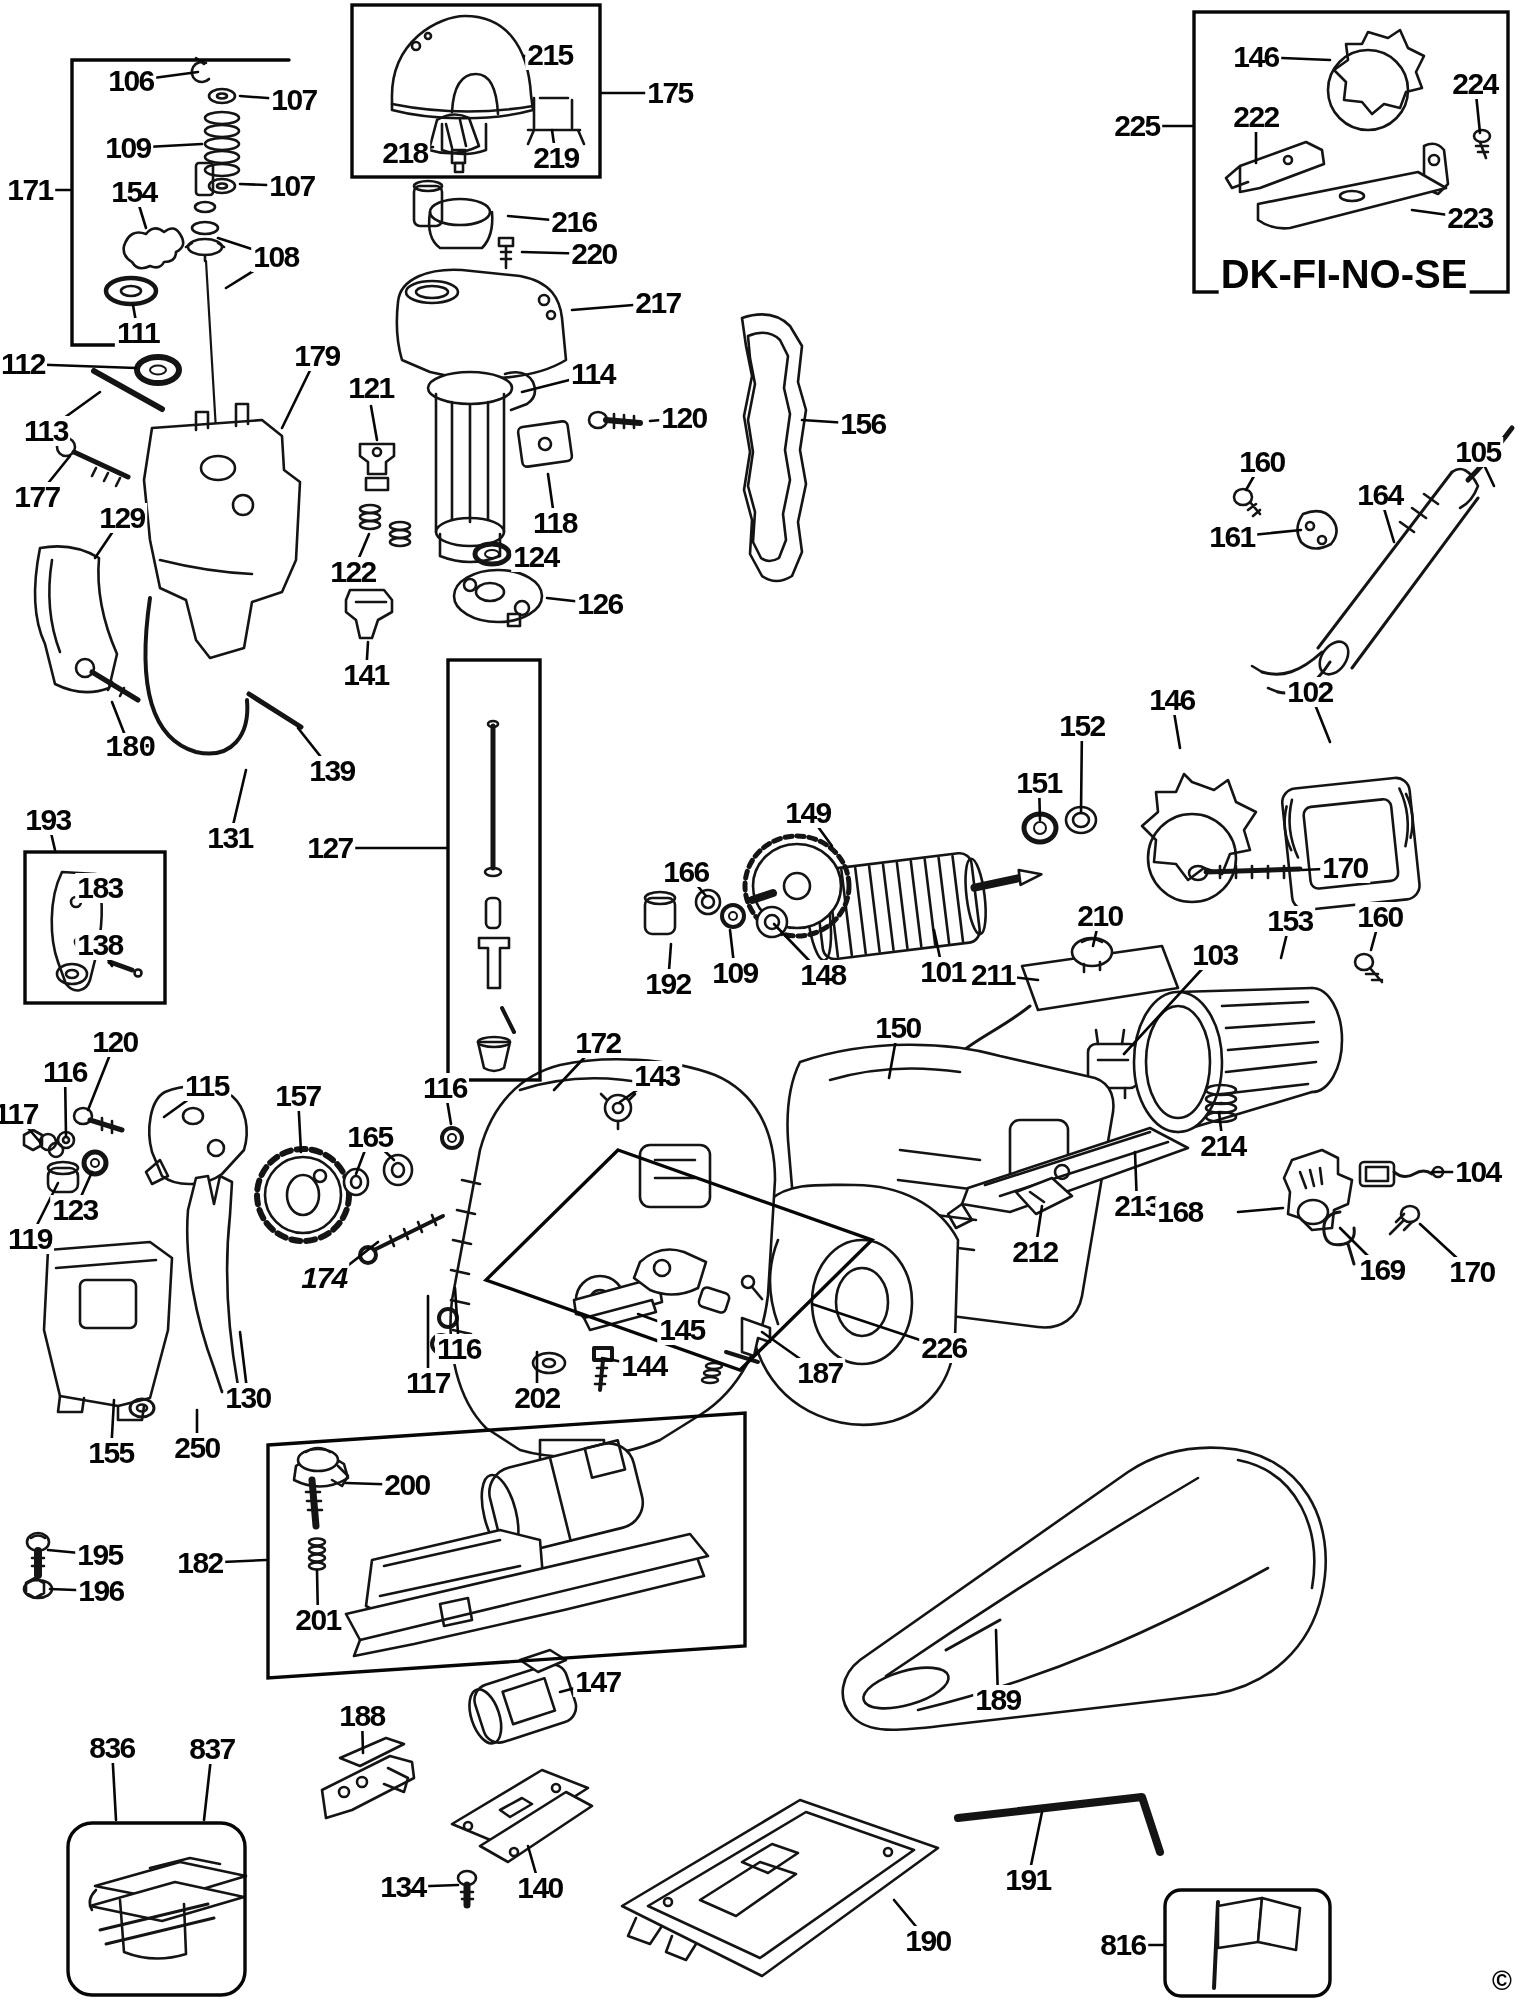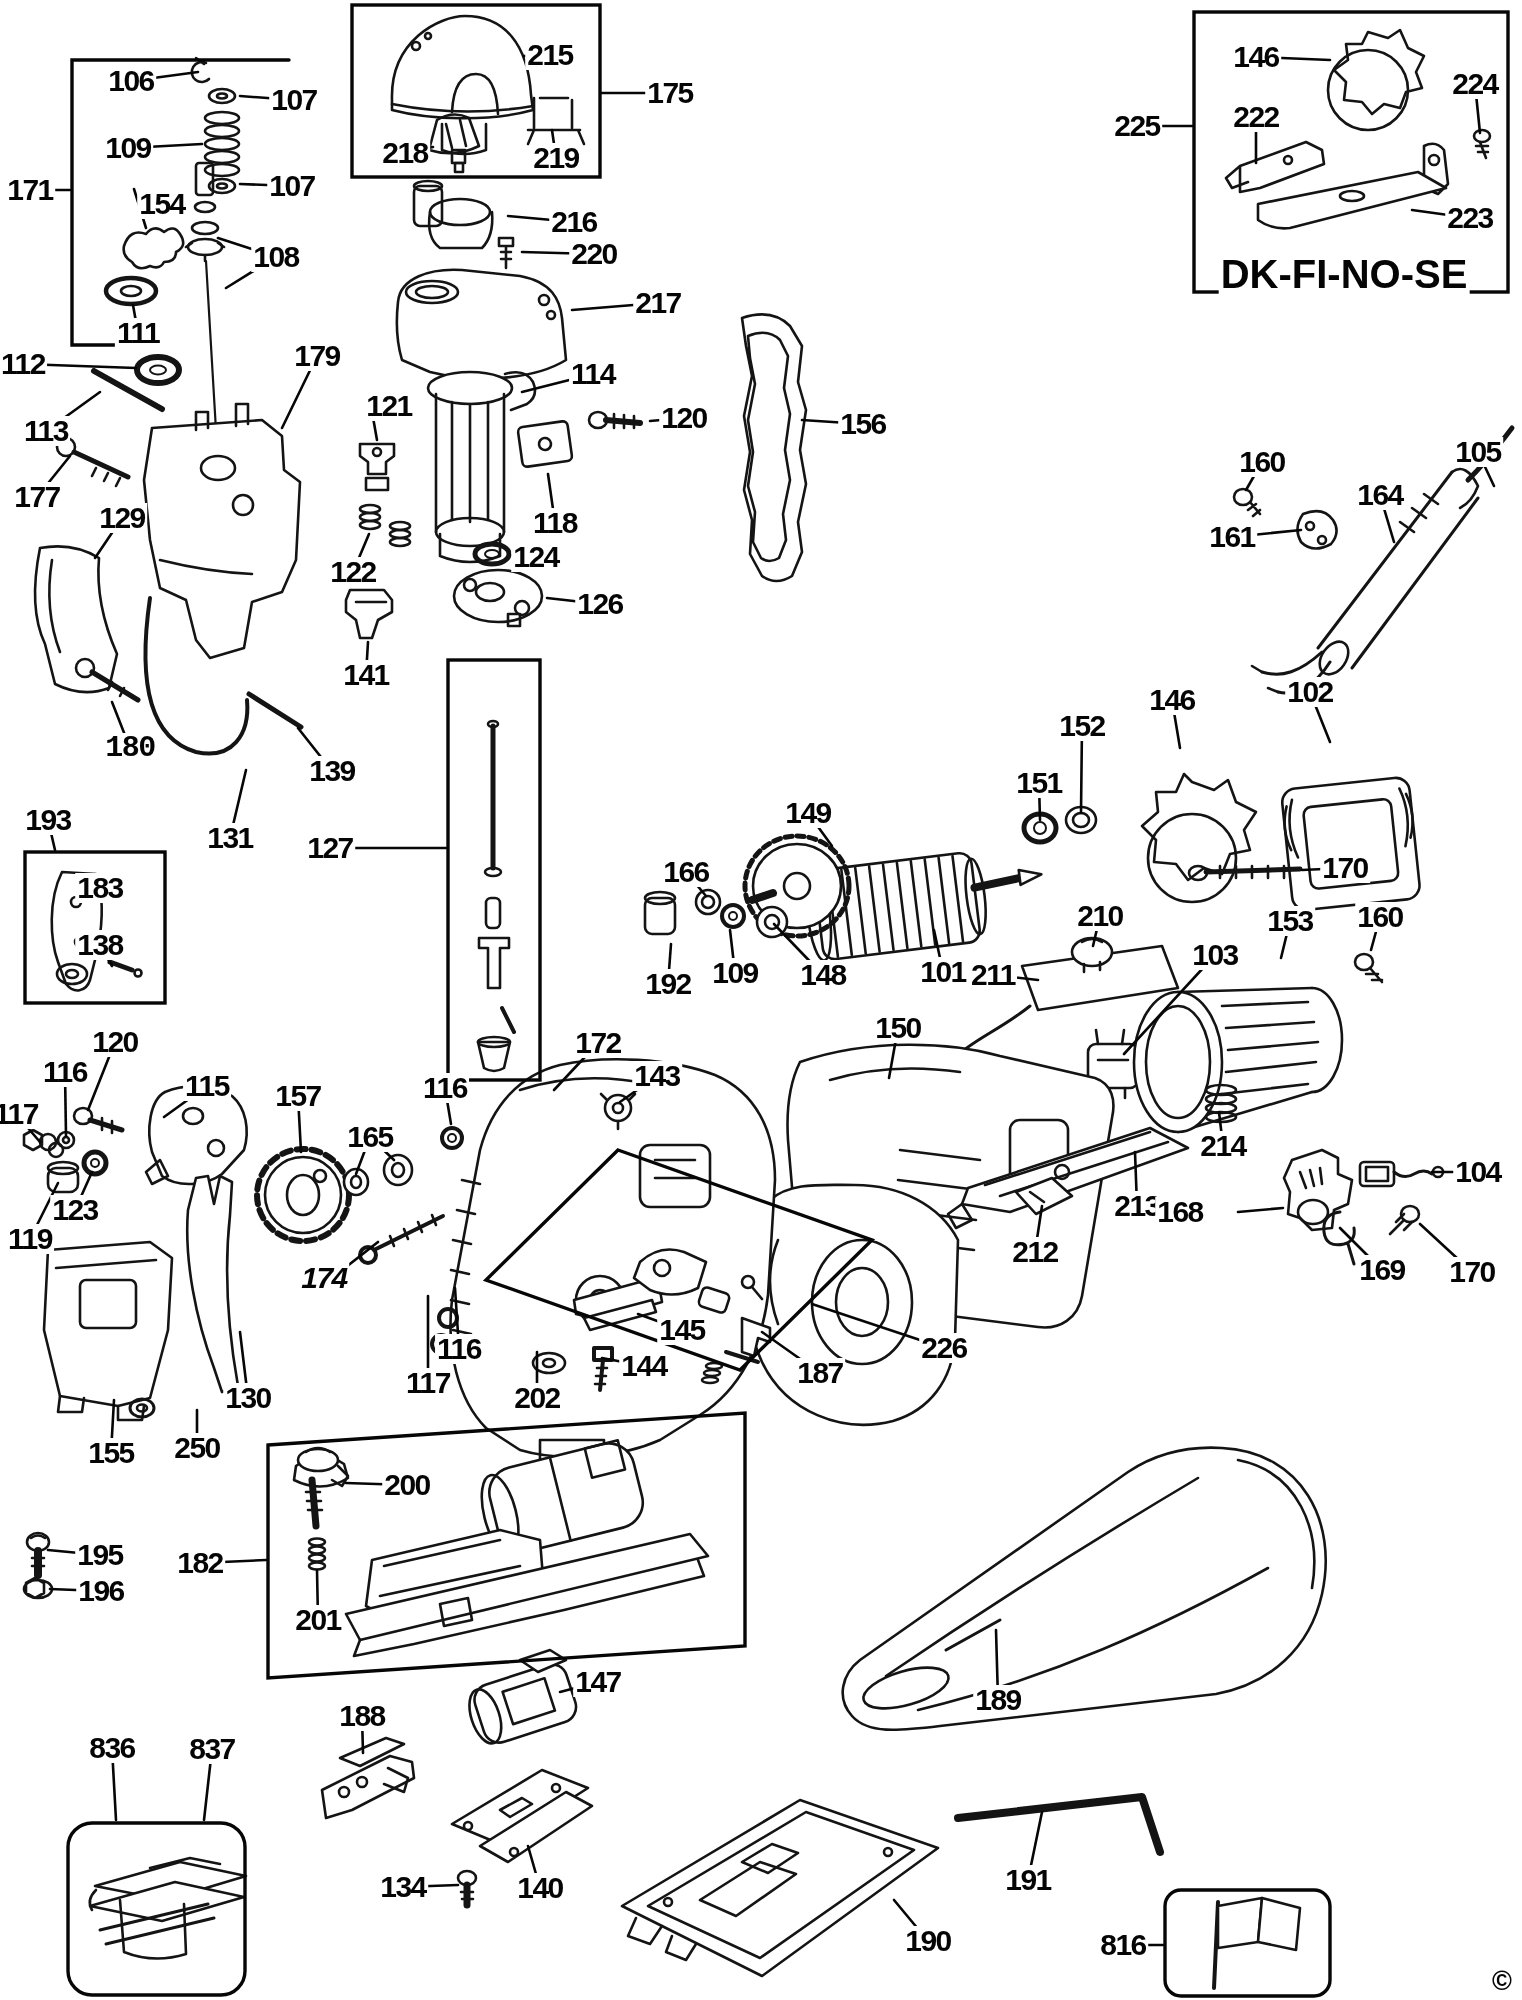--- a/index.html
+++ b/index.html
@@ -555,38 +555,38 @@
       <line x1="998" y1="1700" x2="996" y2="1630" stroke-width="2.6"></line>
       <line x1="1028" y1="1880" x2="1042" y2="1812" stroke-width="2.6"></line>
       <line x1="1123" y1="1945" x2="1163" y2="1945" stroke-width="2.6"></line>
     </svg>
 
   <div id="labels">
       <div class="lbl" style="left: 131px; top: 81px;">106</div>
       <div class="lbl" style="left: 294px; top: 100px;">107</div>
       <div class="lbl" style="left: 128px; top: 148px;">109</div>
       <div class="lbl" style="left: 30px; top: 190px;">171</div>
-      <div class="lbl" style="left: 134px; top: 204px; margin-left: 28px;">154</div>
+      <div class="lbl" style="left: 134px; top: 192px;">154</div>
       <div class="lbl" style="left: 292px; top: 186px;">107</div>
       <div class="lbl" style="left: 276px; top: 257px;">108</div>
       <div class="lbl" style="left: 138px; top: 333px;">111</div>
       <div class="lbl" style="left: 23px; top: 364px;">112</div>
       <div class="lbl" style="left: 46px; top: 431px;">113</div>
       <div class="lbl" style="left: 37px; top: 497px;">177</div>
       <div class="lbl" style="left: 122px; top: 518px;">129</div>
       <div class="lbl" style="left: 317px; top: 356px;">179</div>
       <div class="lbl" style="left: 550px; top: 55px;">215</div>
       <div class="lbl" style="left: 670px; top: 93px;">175</div>
       <div class="lbl" style="left: 405px; top: 153px;">218</div>
       <div class="lbl" style="left: 556px; top: 158px;">219</div>
       <div class="lbl" style="left: 574px; top: 222px;">216</div>
       <div class="lbl" style="left: 594px; top: 254px;">220</div>
       <div class="lbl" style="left: 658px; top: 303px;">217</div>
       <div class="lbl" style="left: 593px; top: 374px;">114</div>
-      <div class="lbl" style="left: 371px; top: 406px; margin-left: 18px;">121</div>
+      <div class="lbl" style="left: 371px; top: 388px;">121</div>
       <div class="lbl" style="left: 684px; top: 418px;">120</div>
       <div class="lbl" style="left: 555px; top: 523px;">118</div>
       <div class="lbl" style="left: 353px; top: 572px;">122</div>
       <div class="lbl" style="left: 536px; top: 557px;">124</div>
       <div class="lbl" style="left: 600px; top: 604px;">126</div>
       <div class="lbl" style="left: 366px; top: 675px;">141</div>
       <div class="lbl" style="left: 863px; top: 424px;">156</div>
       <div class="lbl" style="left: 130px; top: 748px; font-family: Liberation Mono, monospace;">180</div>
       <div class="lbl" style="left: 332px; top: 771px;">139</div>
       <div class="lbl" style="left: 230px; top: 838px;">131</div>

